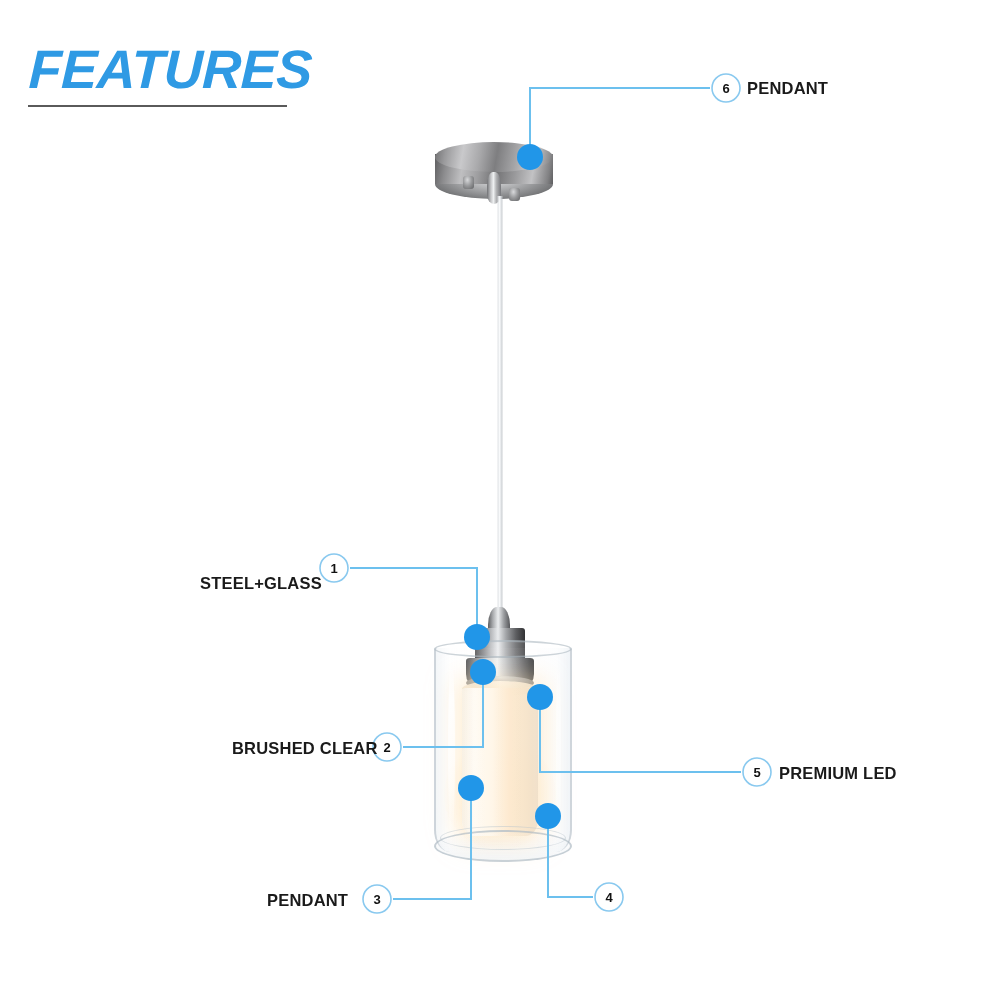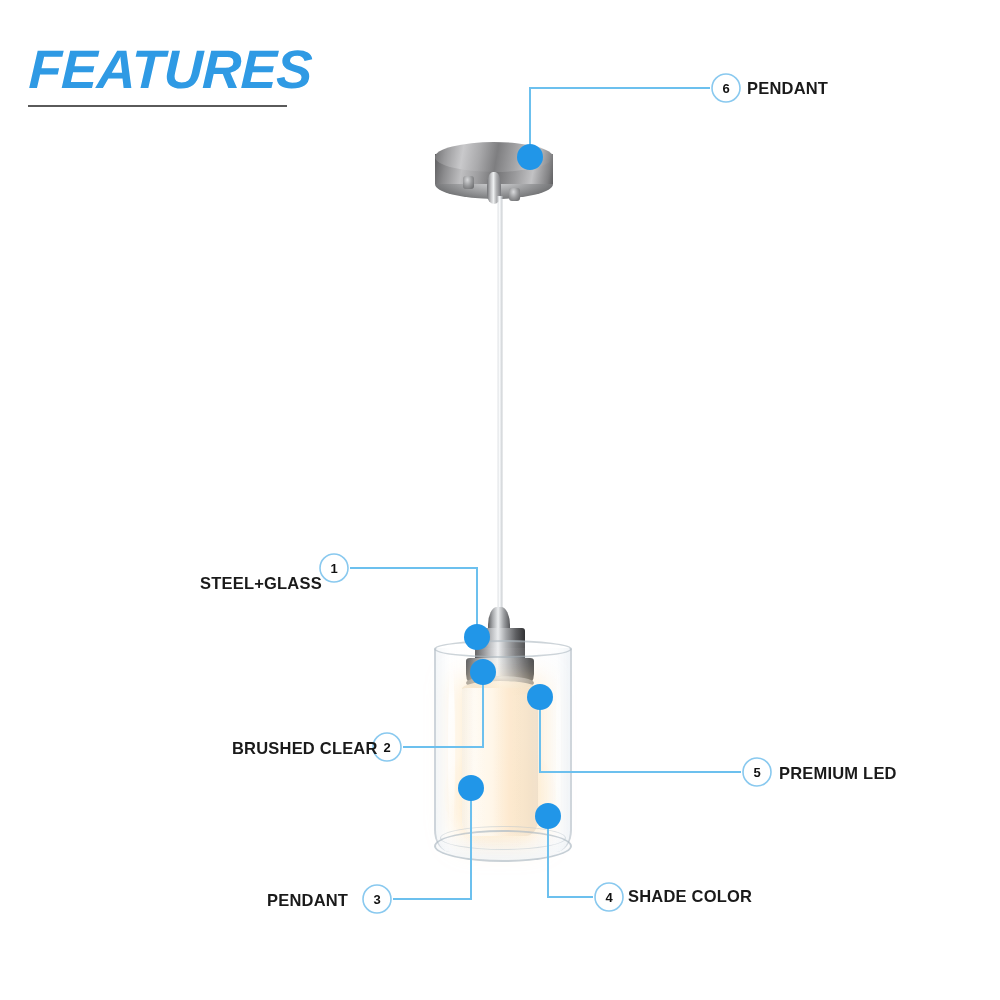--- a/index.html
+++ b/index.html
@@ -291,21 +291,20 @@
       <div class="callout-label left" style="top: 573px; left: 200px; text-align: right;">
         <div>STEEL+GLASS</div>
       </div>
       <div class="callout-label left" style="top: 738px; left: 232px;">
         <div>BRUSHED CLEAR</div>
       </div>
       <div class="callout-label left" style="top: 890px; left: 267px;">
         <div>PENDANT</div>
       </div>
       <div class="callout-label right" style="top: 886px; left: 628px;">
-        <div>SHADE COLOR</div>
       </div>
       <div class="callout-label right" style="top: 763px; left: 779px;">
         <div>PREMIUM LED</div>
       </div>
       <div class="callout-label right" style="top: 78px; left: 747px;">
         <div>PENDANT</div>
       </div>
     </div>
 
 </div>

